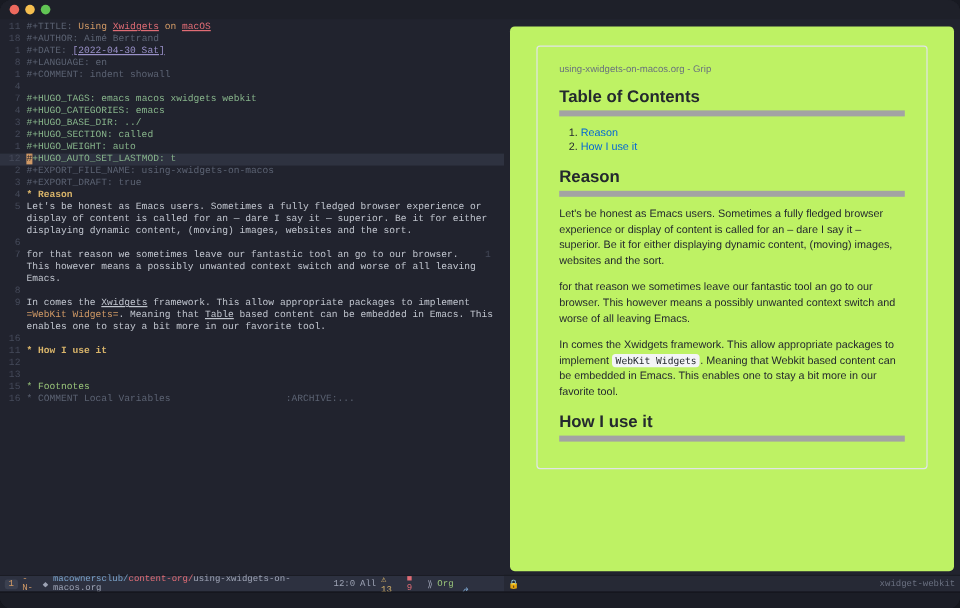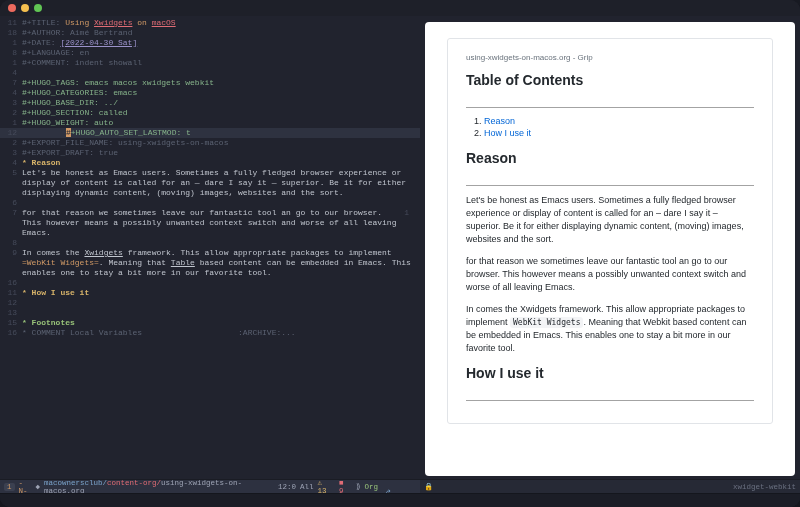--- a/index.html
+++ b/index.html
@@ -37,35 +37,35 @@
     background: #21232e;
     color: #c0c5ce;
     display: flex; flex-direction: column;
   }
   .code {
     flex: 1; overflow: hidden;
     padding: 2px 0 2px 0;
     line-height: 10px;
   }
   .row { display: flex; white-space: pre; }
-  .row.cur { background: #2e3240; gap: 44px; }
+  .row.cur { background: #2e3240; }
   .gut {
     width: 22px; text-align: right;
     color: #454a5a; padding-right: 5px;
     flex-shrink: 0;
   }
   .src { flex: 1; padding-right: 6px; white-space: pre-wrap; word-break: break-word; }
   .cmt { color: #5b6272; }
   .kwd { color: #5b6272; }
   .kwdg { color: #86b38a; }
   .orange { color: #d19a66; }
   .red2 { color: #e06c75; }
   .purp { color: #9a91c9; }
   .head1 { color: #d8b46a; font-weight: bold; }
-  .head2 { color: #98c379; font-weight: bold; }
+  .head2 { color: #98c379; }
   .ul { text-decoration: underline; }
   .cursor { background: #d19a66; color:#21232e; }
   .modeline {
     height: 14px; background: #2d3140;
     color: #9da3b4;
     display: flex; align-items: center;
     padding: 0 4px; gap: 4px;
     font-size: 7.5px;
     border-top: 1px solid #1a1c24;
   }
@@ -79,41 +79,41 @@
   .flex1 { flex: 1; }
 
   
   .preview-pane {
     width: 47.5%;
     background: #21232e;
     display: flex; flex-direction: column;
   }
   .preview {
     flex: 1; margin: 6px 5px 3px 5px;
-    background: #ffffff;
+    background: #bef264;
     border-radius: 4px;
     color: #24292e;
     font-family: -apple-system, "Helvetica Neue", Arial, sans-serif;
     font-size: 9px;
     padding: 16px 22px;
     overflow: hidden;
   }
   .preview .card {
     border: 1px solid #e1e4e8;
     border-radius: 3px;
     padding: 14px 18px;
   }
   .preview .tab {
     color: #6a737d; font-size: 8px;
     margin-bottom: 10px;
   }
   .preview h1 {
     font-size: 14px; font-weight: 700;
-    border-bottom: 1px solid #a3a3a3;
-    padding-bottom: 19px; margin-bottom: 8px;
+    border-bottom: 5px solid #a3a3a3;
+    padding-bottom: 4px; margin-bottom: 8px;
   }
   .preview ol { margin: 0 0 12px 18px; font-size: 9px; }
   .preview ol li { margin-bottom: 2px; }
   .preview a { color: #0366d6; text-decoration: none; }
   .preview p { margin-bottom: 9px; line-height: 1.45; font-size: 9px; }
   .preview code {
     background: #f3f4f6; padding: 1px 3px;
     border-radius: 3px; font-family: Menlo, monospace;
     font-size: 8px;
   }

